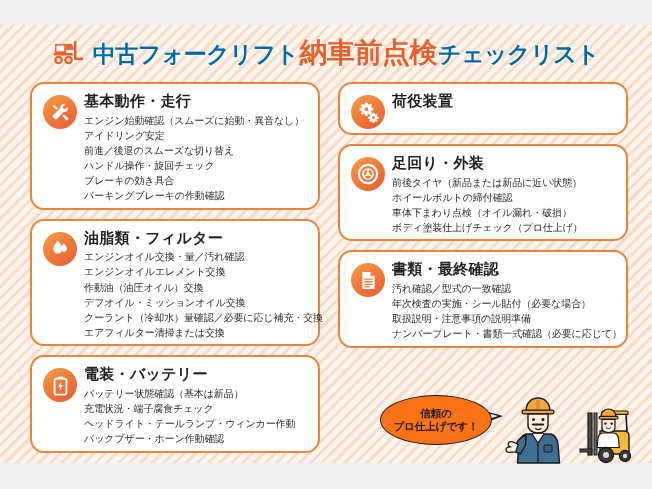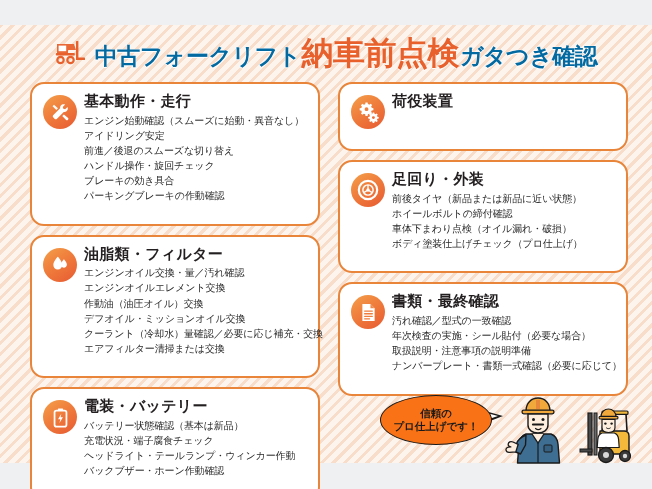--- a/index.html
+++ b/index.html
@@ -74,21 +74,21 @@
   .t-light {
     font-size: 23px;
     font-weight: bold;
     color: #0369a1;
     -webkit-text-stroke: 0.6px #ffffff;
     paint-order: stroke fill;
     letter-spacing: -0.5px;
     text-shadow: 0 1px 0 #ffffff;
   }
   .t-strong {
-    font-size: 32px;
+    font-size: 28px;
     font-weight: bold;
     color: #e8612c;
     letter-spacing: -0.5px;
     text-shadow: 0 1px 0 #ffffff;
     margin: 10px 1px;
   }
 
   
   .col-left {
     position: absolute;
@@ -100,21 +100,21 @@
     position: absolute;
     left: 338px;
     top: 82px;
     width: 290px;
   }
 
   .card {
     background: #ffffff;
     border: 2px solid #e8853a;
     border-radius: 14px;
-    padding: 9px 10px 20px 11px;
+    padding: 9px 10px 4px 11px;
     margin-bottom: 9px;
     display: flex;
     gap: 7px;
     align-items: flex-start;
   }
 
   .card-icon {
     flex: 0 0 auto;
     width: 34px;
     height: 34px;
@@ -222,21 +222,21 @@
       </g>
       <g fill="none" stroke="#e8612c" stroke-width="2.2">
         <circle cx="5.5" cy="20" r="3.2"></circle>
         <circle cx="15.5" cy="20" r="3.2"></circle>
       </g>
       <rect x="3.6" y="5.6" width="7.6" height="5.6" fill="#ffffff"></rect>
     </svg>
     <div class="title-text">
       <span class="t-light">中古フォークリフト</span>
       <span class="t-strong">納車前点検</span>
-      <span class="t-light">ガタつき確認</span>
+      <span class="t-light">チェックリスト</span>
     </div>
   </div>
 
   <div class="col-left">
 
     <div class="card">
       <div class="card-icon">
         <svg width="21" height="21" viewBox="0 0 24 24" fill="#ffffff">
           <path d="M14.7 2.6c-2.1.5-3.5 2.5-3.1 4.6l-8 8c-.6.6-.6 1.6 0 2.2l1.9 1.9c.6.6 1.6.6 2.2 0l8-8c2.1.4 4.1-1 4.6-3.1.2-.9.1-1.8-.3-2.6l-2.7 2.7-2.1-.6-.6-2.1 2.7-2.7c-.8-.4-1.7-.5-2.6-.3z"></path>
           <path d="M4.6 3.1 2.9 4.8l4.3 4.3 1.9-1.9-4.5-4.1z" opacity="0.95"></path>

